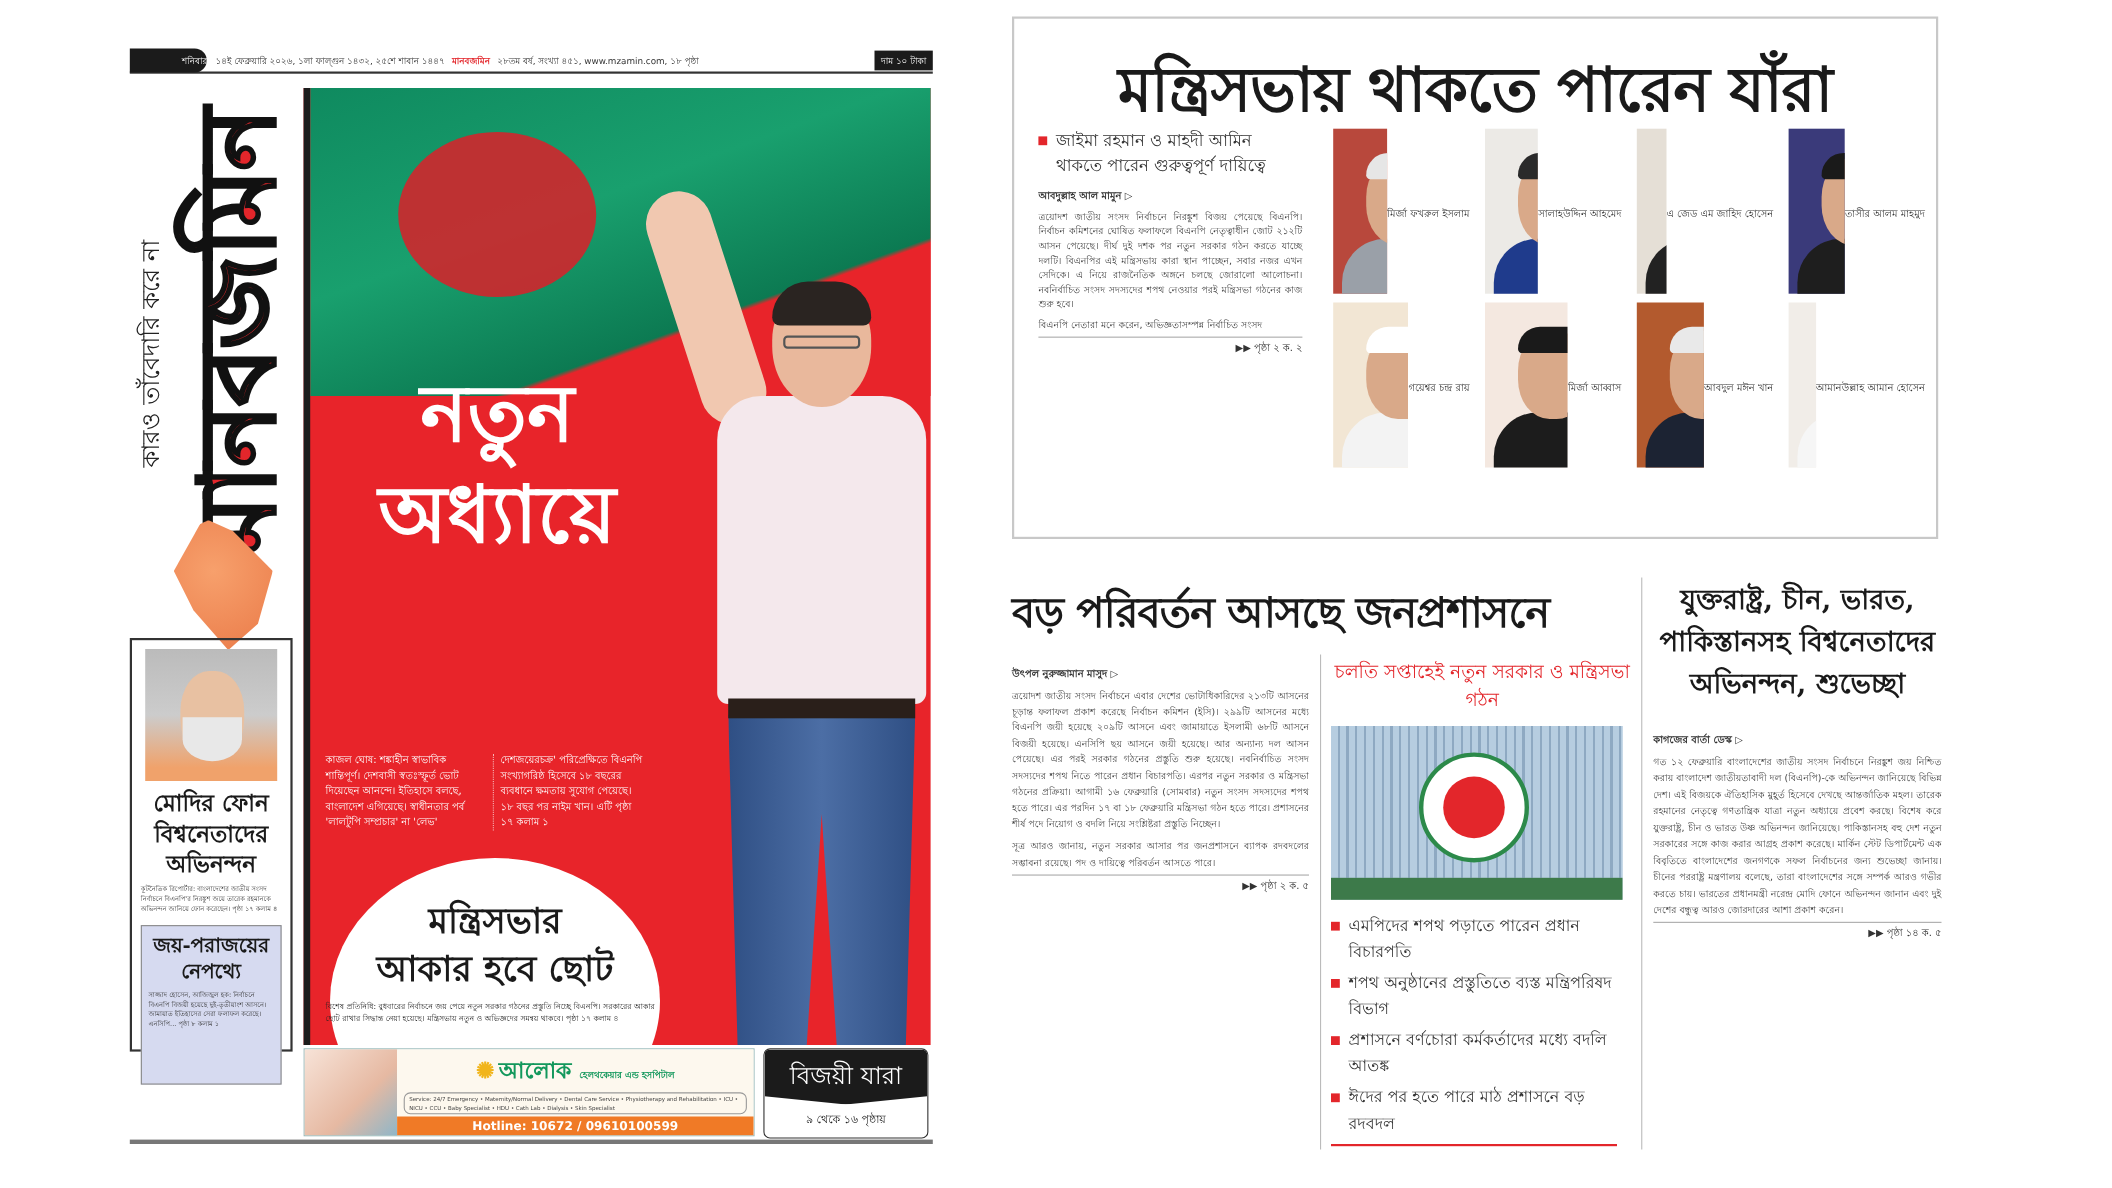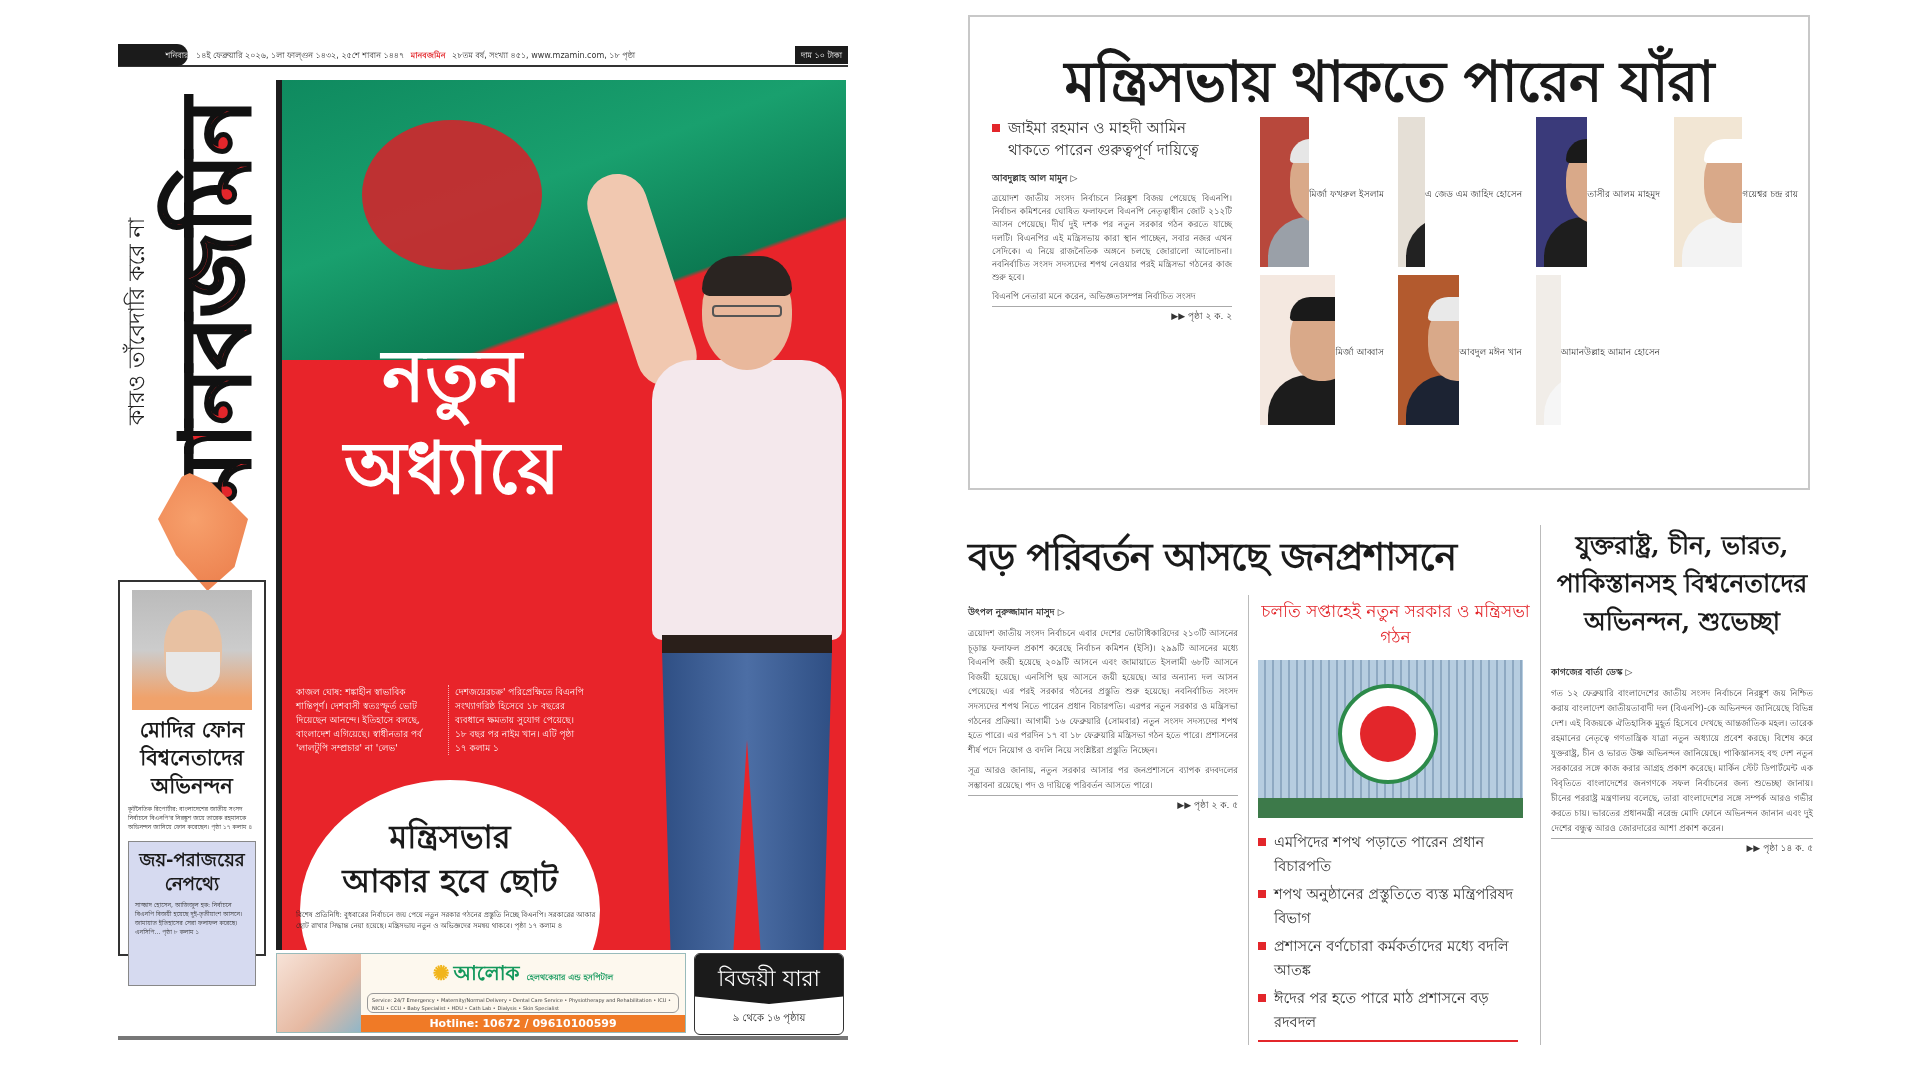--- a/index.html
+++ b/index.html
@@ -56,21 +56,21 @@
   .ad .ad-brand { font-family: "DejaVu Serif", serif; font-weight: bold; color: #13985c; font-size: 20px; text-align: center; padding-top: 4px; }
   .ad .ad-brand .sun { color: #f1b51c; margin-right: 4px; }
   .ad .ad-services { margin: 2px 6px; border: 1px solid #999; border-radius: 6px; font-size: 5px; line-height: 8px; padding: 2px 4px; color: #444; height: 20px; overflow: hidden; }
   .ad .ad-hotline { margin-top: auto; background: #f07a26; color: #fff; text-align: center; font-size: 11px; font-weight: bold; padding: 2px 0; }
   .winners { position: absolute; left: 576px; top: 908px; width: 150px; height: 82px; border: 1px solid #333; border-radius: 6px; overflow: hidden; text-align: center; }
   .winners .w-title { background: #1b1b1b; color: #fff; font-family: "DejaVu Serif", serif; font-size: 22px; height: 50px; line-height: 50px; clip-path: polygon(0 0, 100% 0, 100% 85%, 50% 100%, 0 85%); }
   .winners .w-sub { font-size: 10px; color: #222; margin-top: 6px; }
   .left-bottom-rule { position: absolute; left: 118px; top: 1036px; width: 730px; height: 4px; background: #777; }
 
   
-  .page-right { position: absolute; left: 968px; top: 15px; width: 845px; height: 1030px; }
+  .page-right { position: absolute; left: 920px; top: 15px; width: 845px; height: 1030px; }
   .cabinet-box { position: absolute; left: 0; top: 0; width: 842px; height: 475px; border: 2px solid #c8c8c8; }
   .cabinet-box h1 { font-family: "DejaVu Serif", serif; font-weight: bold; font-size: 56px; text-align: center; margin-top: 22px; color: #1a1a1a; letter-spacing: -1px; }
   .cabinet-left { position: absolute; left: 22px; top: 100px; width: 240px; }
   .bullet-head { display: flex; gap: 8px; font-size: 15px; line-height: 22px; color: #333; font-family: "DejaVu Serif", serif; }
   .bullet-head .sq { width: 8px; height: 8px; background: #e3262b; margin-top: 7px; flex-shrink: 0; }
   .byline { font-size: 9px; font-weight: bold; color: #333; margin-top: 10px; }
   .body-text { font-size: 8.5px; line-height: 13.2px; color: #444; text-align: justify; margin-top: 6px; }
   .continued { font-size: 9px; color: #333; text-align: right; border-top: 1px solid #aaa; padding-top: 2px; margin-top: 2px; }
 
   .portrait-grid { position: absolute; left: 290px; top: 100px; width: 540px; display: grid; grid-template-columns: repeat(4, 124px); column-gap: 14px; row-gap: 8px; }
@@ -195,20 +195,28 @@
     <div class="portrait-grid" id="portrait-grid">
         <div class="portrait">
           <div class="pic" style="background: rgb(184, 72, 60);">
             <div class="p-body" style="background: rgb(154, 160, 168);"></div>
             <div class="p-face"></div>
             <div class="p-hair" style="background: rgb(230, 230, 230);"></div>
           </div>
           <div class="cap">মির্জা ফখরুল ইসলাম</div>
         </div>
         <div class="portrait">
+          <div class="pic" style="background: rgb(236, 234, 230);">
+            <div class="p-body" style="background: rgb(31, 59, 140);"></div>
+            <div class="p-face"></div>
+            <div class="p-hair" style="background: rgb(42, 42, 42);"></div>
+          </div>
+          <div class="cap">সালাহউদ্দিন আহমেদ</div>
+        </div>
+        <div class="portrait">
           <div class="pic" style="background: rgb(229, 223, 214);">
             <div class="p-body" style="background: rgb(34, 34, 34);"></div>
             <div class="p-face"></div>
             <div class="p-hair" style="background: rgb(191, 191, 191);"></div>
           </div>
           <div class="cap">এ জেড এম জাহিদ হোসেন</div>
         </div>
         <div class="portrait">
           <div class="pic" style="background: rgb(58, 58, 122);">
             <div class="p-body" style="background: rgb(30, 30, 30);"></div>

